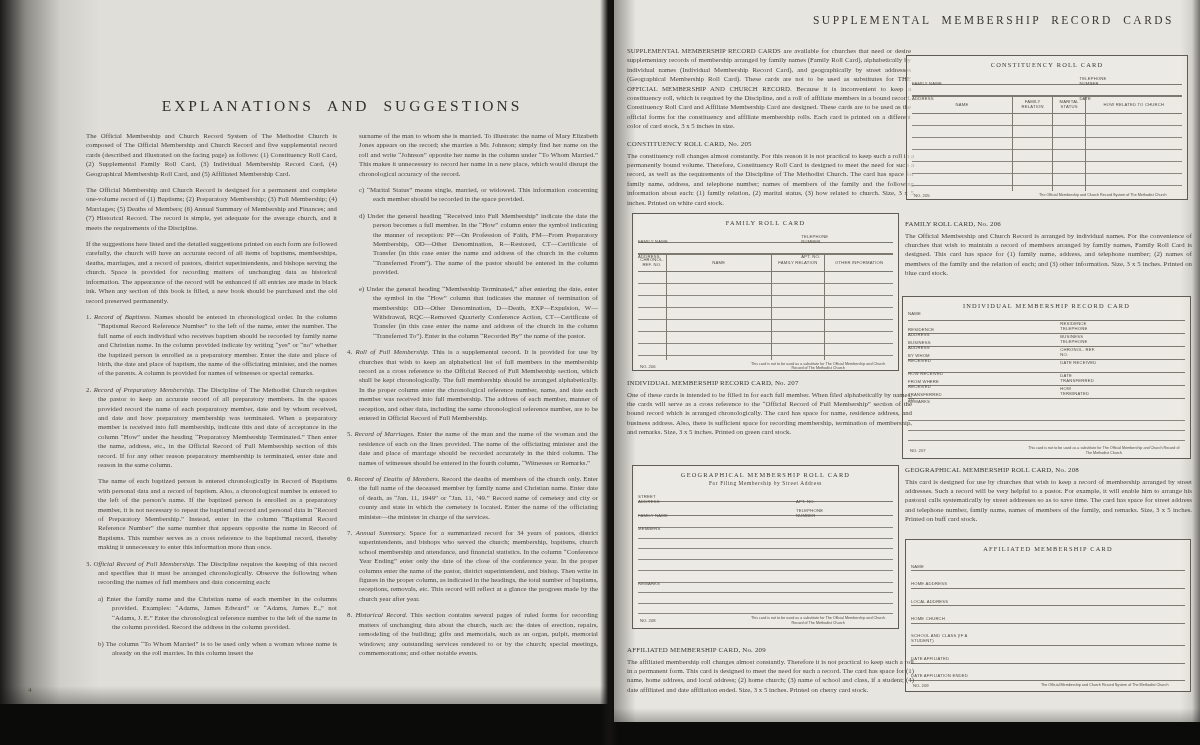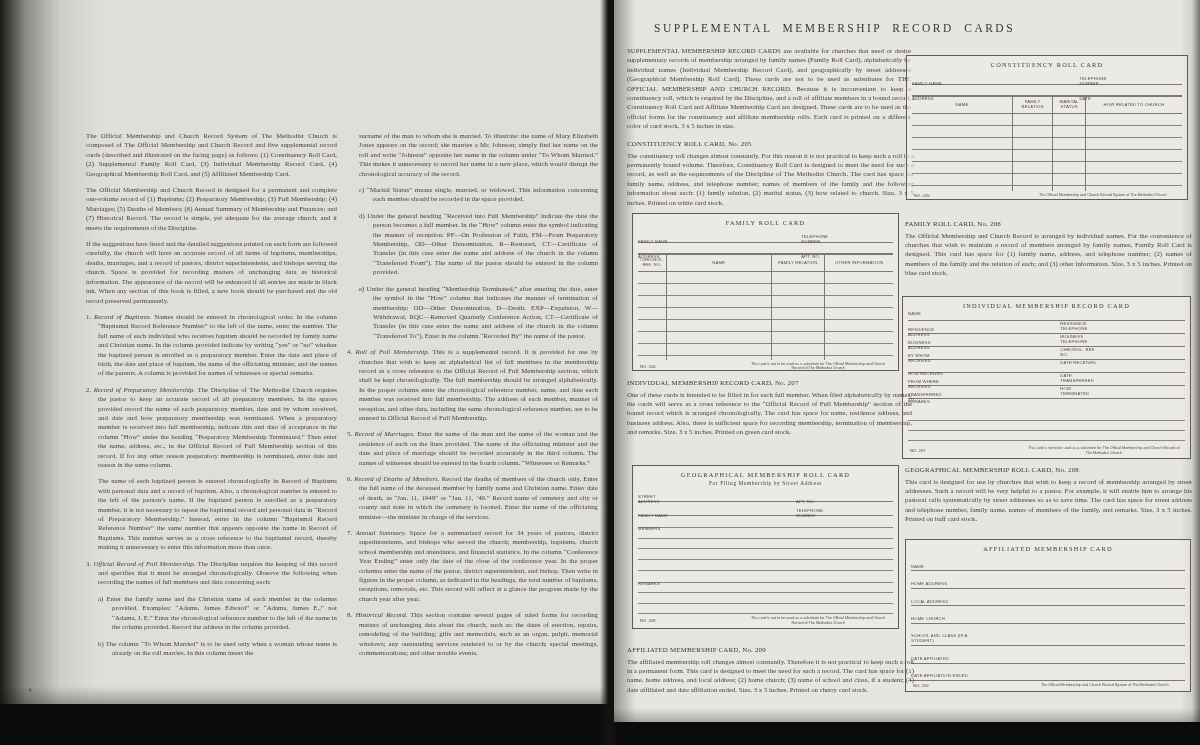--- a/index.html
+++ b/index.html
@@ -22,21 +22,21 @@
   .par{margin:0 0 7px 0;}
   .item{padding-left:12px;text-indent:-12px;}
   .sub{margin-left:12px;padding-left:14px;text-indent:-14px;}
   .cont{margin-left:12px;}
   .lead{font-style:italic;}
   #lp-title{position:absolute;left:86px;top:97px;width:512px;text-align:center;
     font-size:15.5px;letter-spacing:3px;word-spacing:7px;color:#33312c;}
   #lp-cols{position:absolute;left:86px;top:131px;width:512px;display:flex;gap:10px;}
   .col{width:251px;}
   #lp-pageno{position:absolute;left:28px;top:686px;font-size:7px;color:#4a473f;}
-  #rp-header{position:absolute;left:40px;top:22px;width:520px;text-align:left;
+  #rp-header{position:absolute;left:40px;top:14px;width:520px;text-align:right;
     font-size:11.5px;letter-spacing:2.5px;word-spacing:5px;color:#3a3833;}
   .rp-block{position:absolute;}
   .shead{font-size:6.9px;letter-spacing:.2px;color:#3a3833;margin:0 0 3.5px 0;}
   
   .card{position:absolute;border:1px solid #5f5c54;background:rgba(240,238,232,.55);
     display:flex;flex-direction:column;box-sizing:border-box;padding:2px 5px 2px 5px;}
   .ct{text-align:center;font-size:6.4px;letter-spacing:1.2px;color:#3c3a34;padding:3px 0 2px 0;flex:0 0 auto;}
   .csub{text-align:center;font-size:5.4px;letter-spacing:.6px;color:#45423b;padding:0 0 2px 0;}
   .flab{font-family:"Liberation Sans","DejaVu Sans",sans-serif;font-size:4.2px;line-height:4.8px;
     letter-spacing:.2px;color:#4f4c45;display:inline-block;}
@@ -57,20 +57,21 @@
   .cno{font-family:"Liberation Sans","DejaVu Sans",sans-serif;font-size:4.2px;color:#4f4c45;}
   .cnote{width:58%;text-align:center;font-family:"Liberation Sans","DejaVu Sans",sans-serif;
     font-size:3.7px;line-height:4.3px;color:#4f4c45;}
 </style>
 </head>
 <body>
 
 <div id="stage">
 
   <div class="page" id="left-page">
+    <div id="lp-title">EXPLANATIONS AND SUGGESTIONS</div>
     <div id="lp-cols">
       <div class="col b">
         <p class="par"><span>The Official Membership and Church Record System of The Methodist Church is composed of The Official Membership and Church Record and five supplemental record cards (described and illustrated on the facing page) as follows: (1) Constituency Roll Card, (2) Supplemental Family Roll Card, (3) Individual Membership Record Card, (4) Geographical Membership Roll Card, and (5) Affiliated Membership Card.</span></p>
         <p class="par"><span>The Official Membership and Church Record is designed for a permanent and complete one-volume record of (1) Baptisms; (2) Preparatory Membership; (3) Full Membership; (4) Marriages; (5) Deaths of Members; (6) Annual Summary of Membership and Finances; and (7) Historical Record. The record is simple, yet adequate for the average church, and it meets the requirements of the Discipline.</span></p>
         <p class="par"><span>If the suggestions here listed and the detailed suggestions printed on each form are followed carefully, the church will have an accurate record of all items of baptisms, memberships, deaths, marriages, and a record of pastors, district superintendents, and bishops serving the church. Space is provided for recording matters of unchanging data as historical information. The appearance of the record will be enhanced if all entries are made in black ink. When any section of this book is filled, a new book should be purchased and the old record preserved permanently.</span></p>
         <p class="par item"><span>1.</span> <span class="lead">Record of Baptisms.</span> <span>Names should be entered in chronological order. In the column “Baptismal Record Reference Number” to the left of the name, enter the number. The full name of each individual who receives baptism should be recorded by family name and Christian name. In the column provided indicate by writing “yes” or “no” whether the baptized person is enrolled as a preparatory member. Enter the date and place of birth, the date and place of baptism, the name of the officiating minister, and the names of the parents. A column is provided for names of witnesses or special remarks.</span></p>
         <p class="par item"><span>2.</span> <span class="lead">Record of Preparatory Membership.</span> <span>The Discipline of The Methodist Church requires the pastor to keep an accurate record of all preparatory members. In the spaces provided record the name of each preparatory member, date and by whom received, and date and how preparatory membership was terminated. When a preparatory member is received into full membership, indicate this and date of acceptance in the column “How” under the heading “Preparatory Membership Terminated.” Then enter the name, address, etc., in the Official Record of Full Membership section of this record. If for any other reason preparatory membership is terminated, enter date and reason in the same column.</span></p>
         <p class="par cont"><span>The name of each baptized person is entered chronologically in Record of Baptisms with personal data and a record of baptism. Also, a chronological number is entered to the left of the person’s name. If the baptized person is enrolled as a preparatory member, it is not necessary to repeat the baptismal record and personal data in “Record of Preparatory Membership.” Instead, enter in the column “Baptismal Record Reference Number” the same number that appears opposite the name in Record of Baptisms. This number serves as a cross reference to the baptismal record, thereby making it unnecessary to enter this information more than once.</span></p>
         <p class="par item"><span>3.</span> <span class="lead">Official Record of Full Membership.</span> <span>The Discipline requires the keeping of this record and specifies that it must be arranged chronologically. Observe the following when recording the names of full members and data concerning each:</span></p>
         <p class="par sub"><span>a)</span> <span>Enter the family name and the Christian name of each member in the columns provided. Examples: “Adams, James Edward” or “Adams, James E.,” not “Adams, J. E.” Enter the chronological reference number to the left of the name in the column provided. Record the address in the column provided.</span></p>

